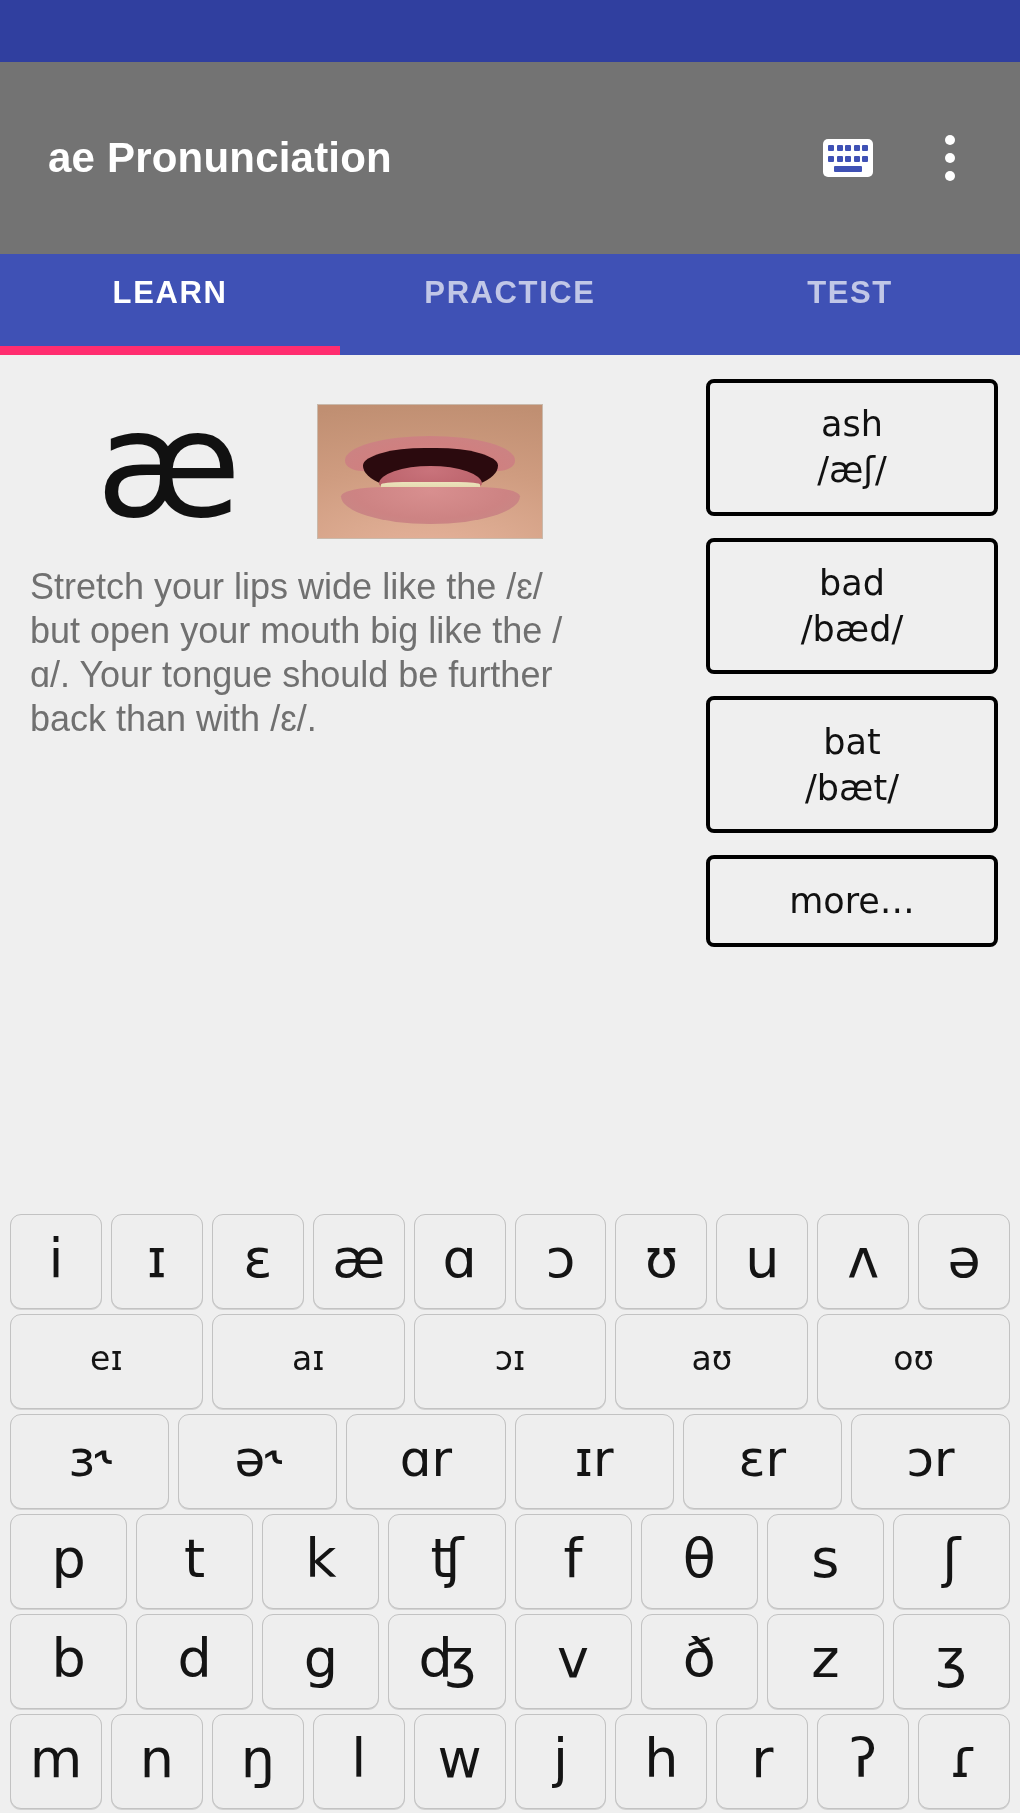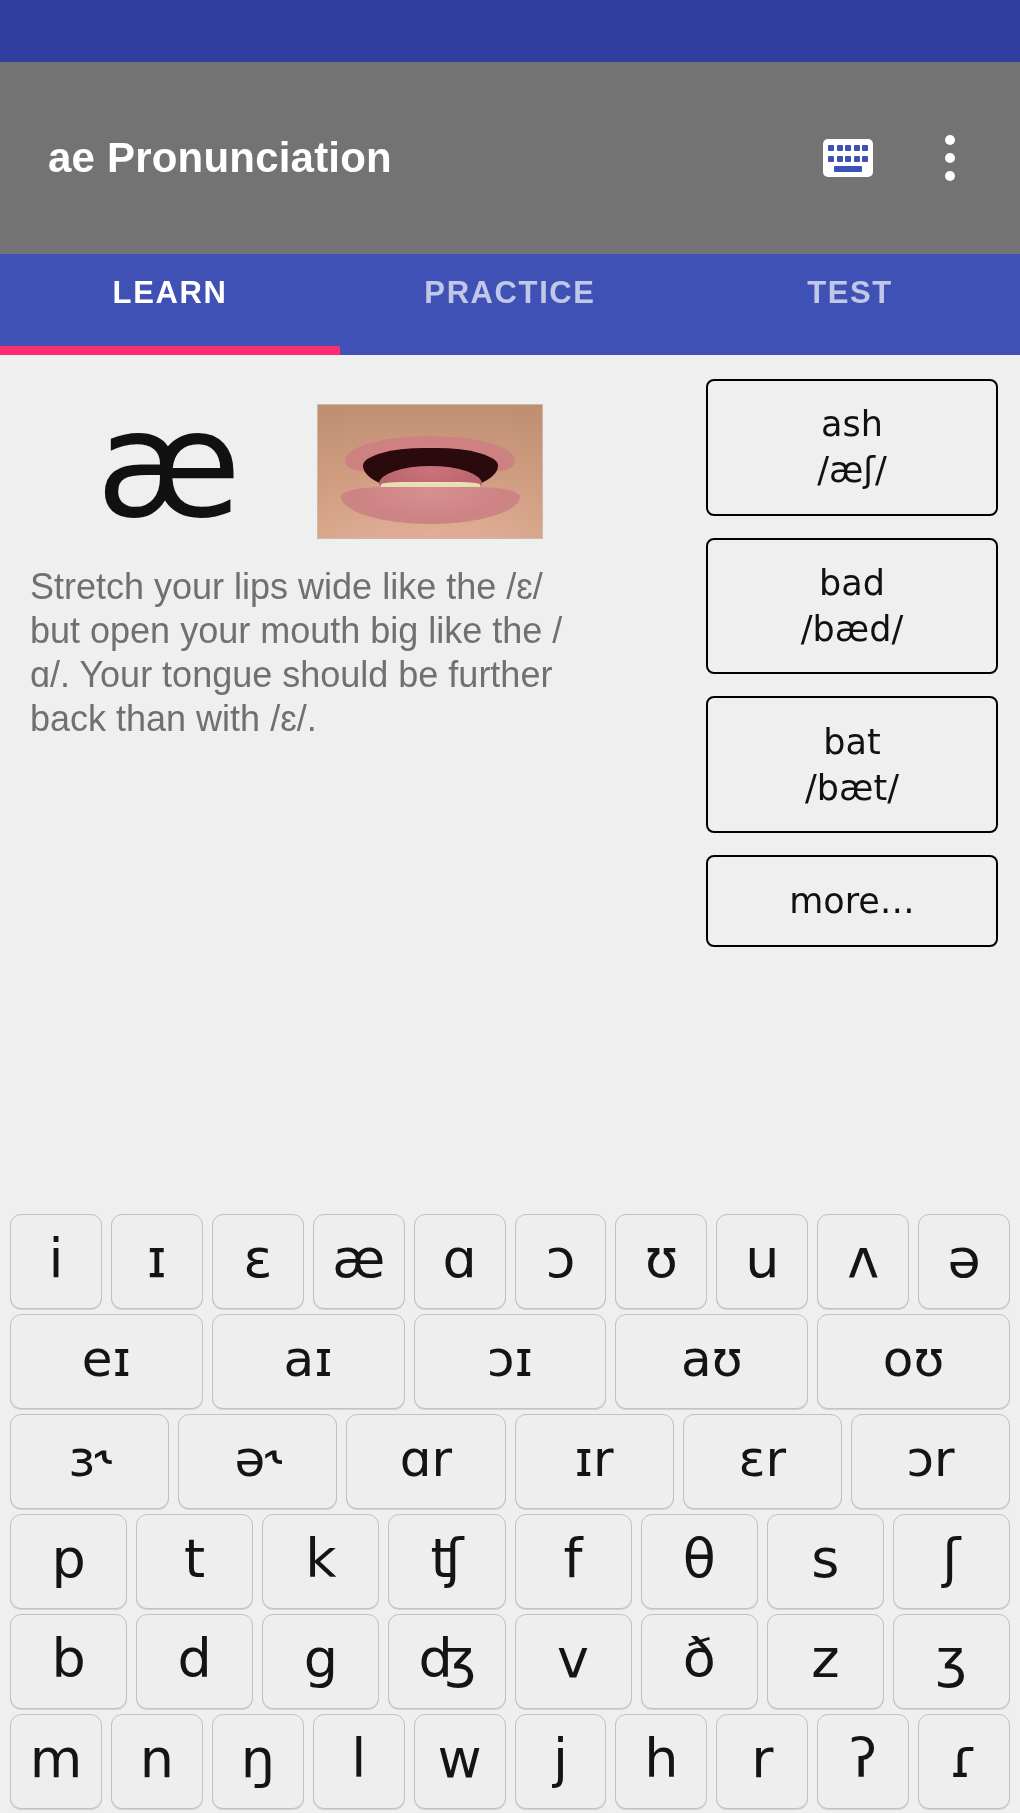--- a/index.html
+++ b/index.html
@@ -242,21 +242,21 @@
   .learn-right {
     flex: 0 0 292px;
     display: flex;
     flex-direction: column;
     gap: 22px;
     padding-top: 2px;
   }
 
   .word-btn {
     background: #efefef;
-    border: 2px solid #000000;
+    border: 4px solid #000000;
     border-radius: 8px;
     height: 137px;
     display: flex;
     flex-direction: column;
     align-items: center;
     justify-content: center;
     cursor: pointer;
     color: #111111;
     font-size: 35px;
     line-height: 1.32;
@@ -292,21 +292,21 @@
     align-items: center;
     justify-content: center;
     font-family: "DejaVu Sans", sans-serif;
     font-size: 54px;
     color: #141414;
     cursor: pointer;
     line-height: 1;
     padding-bottom: 6px;
     box-shadow: 0 1px 0 rgba(0,0,0,0.12);
   }
-  .ipa-row.diph .ipa-key { font-size: 50px; }
+  .ipa-row.diph .ipa-key { font-size: 33px; }
   .ipa-row.rcolor .ipa-key { font-size: 50px; }
 </style>
 </head>
 <body>
 
 <div id="app">
 
   <div class="status-bar"></div>
 
   <div class="app-bar">

